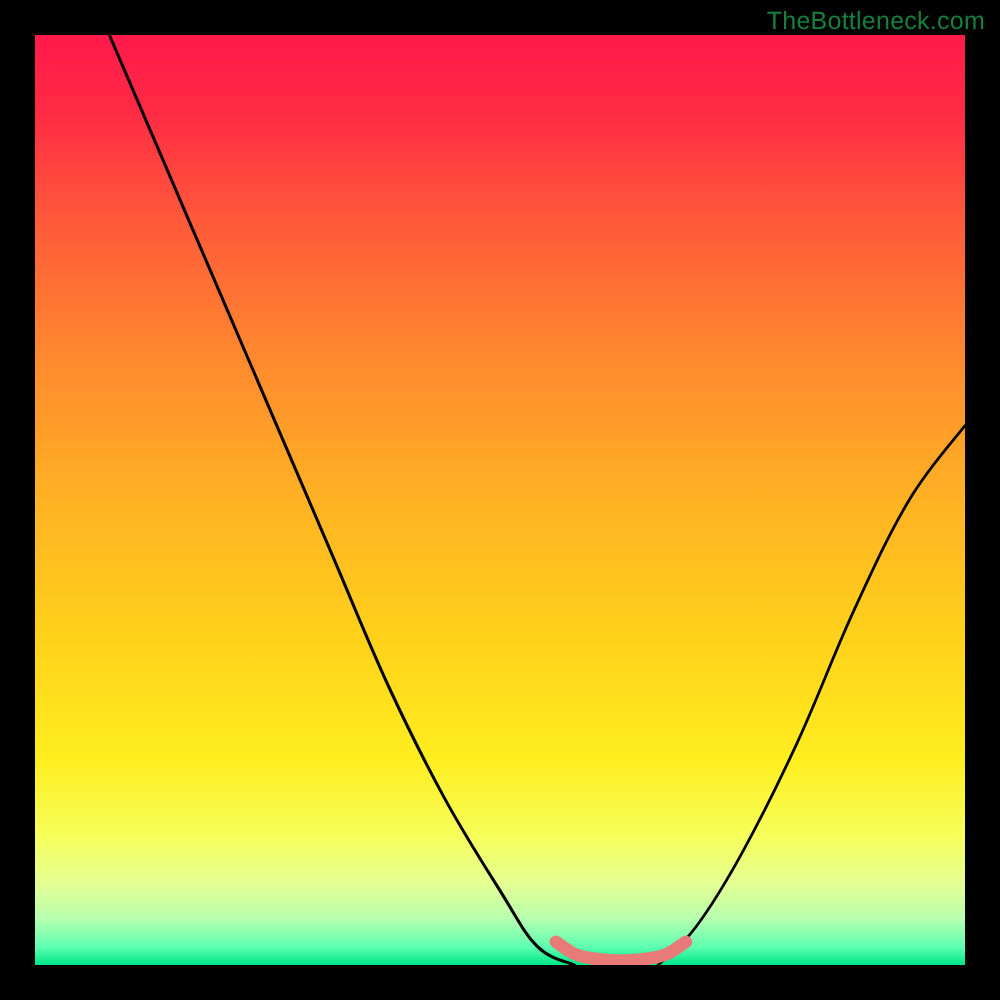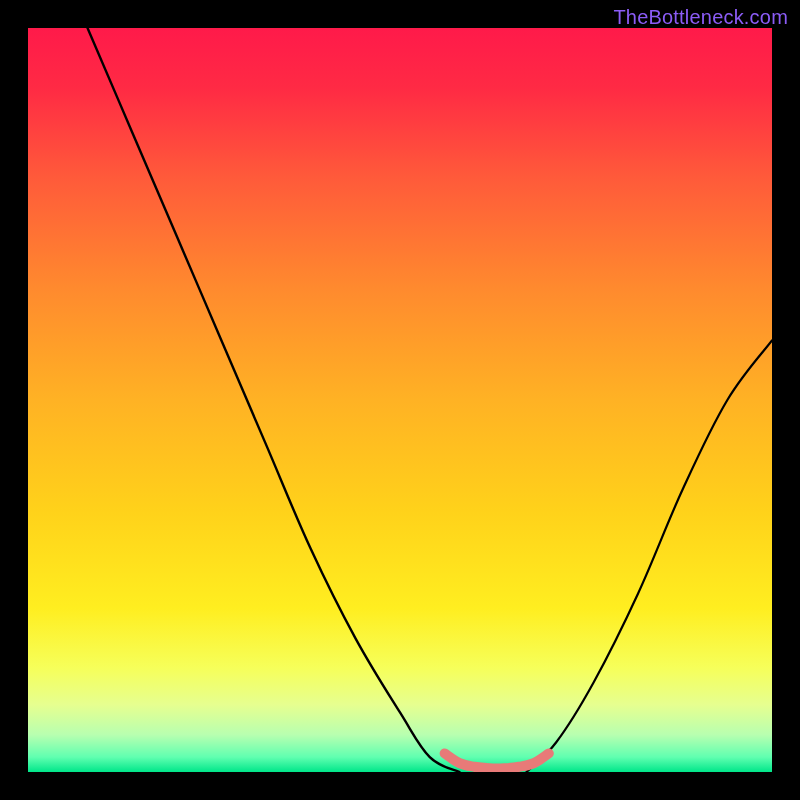--- a/index.html
+++ b/index.html
@@ -25,21 +25,21 @@
     overflow: hidden;
   }
   .gradient-bg {
     position: absolute;
     inset: 0;
   }
   .watermark {
     position: absolute;
     top: 6px;
     right: 12px;
-    color: #8b5cf6;
+    color: #15803d;
     font-size: 20px;
     font-weight: 500;
     letter-spacing: 0.2px;
   }
   svg.curves {
     position: absolute;
     inset: 0;
     width: 100%;
     height: 100%;
   }

